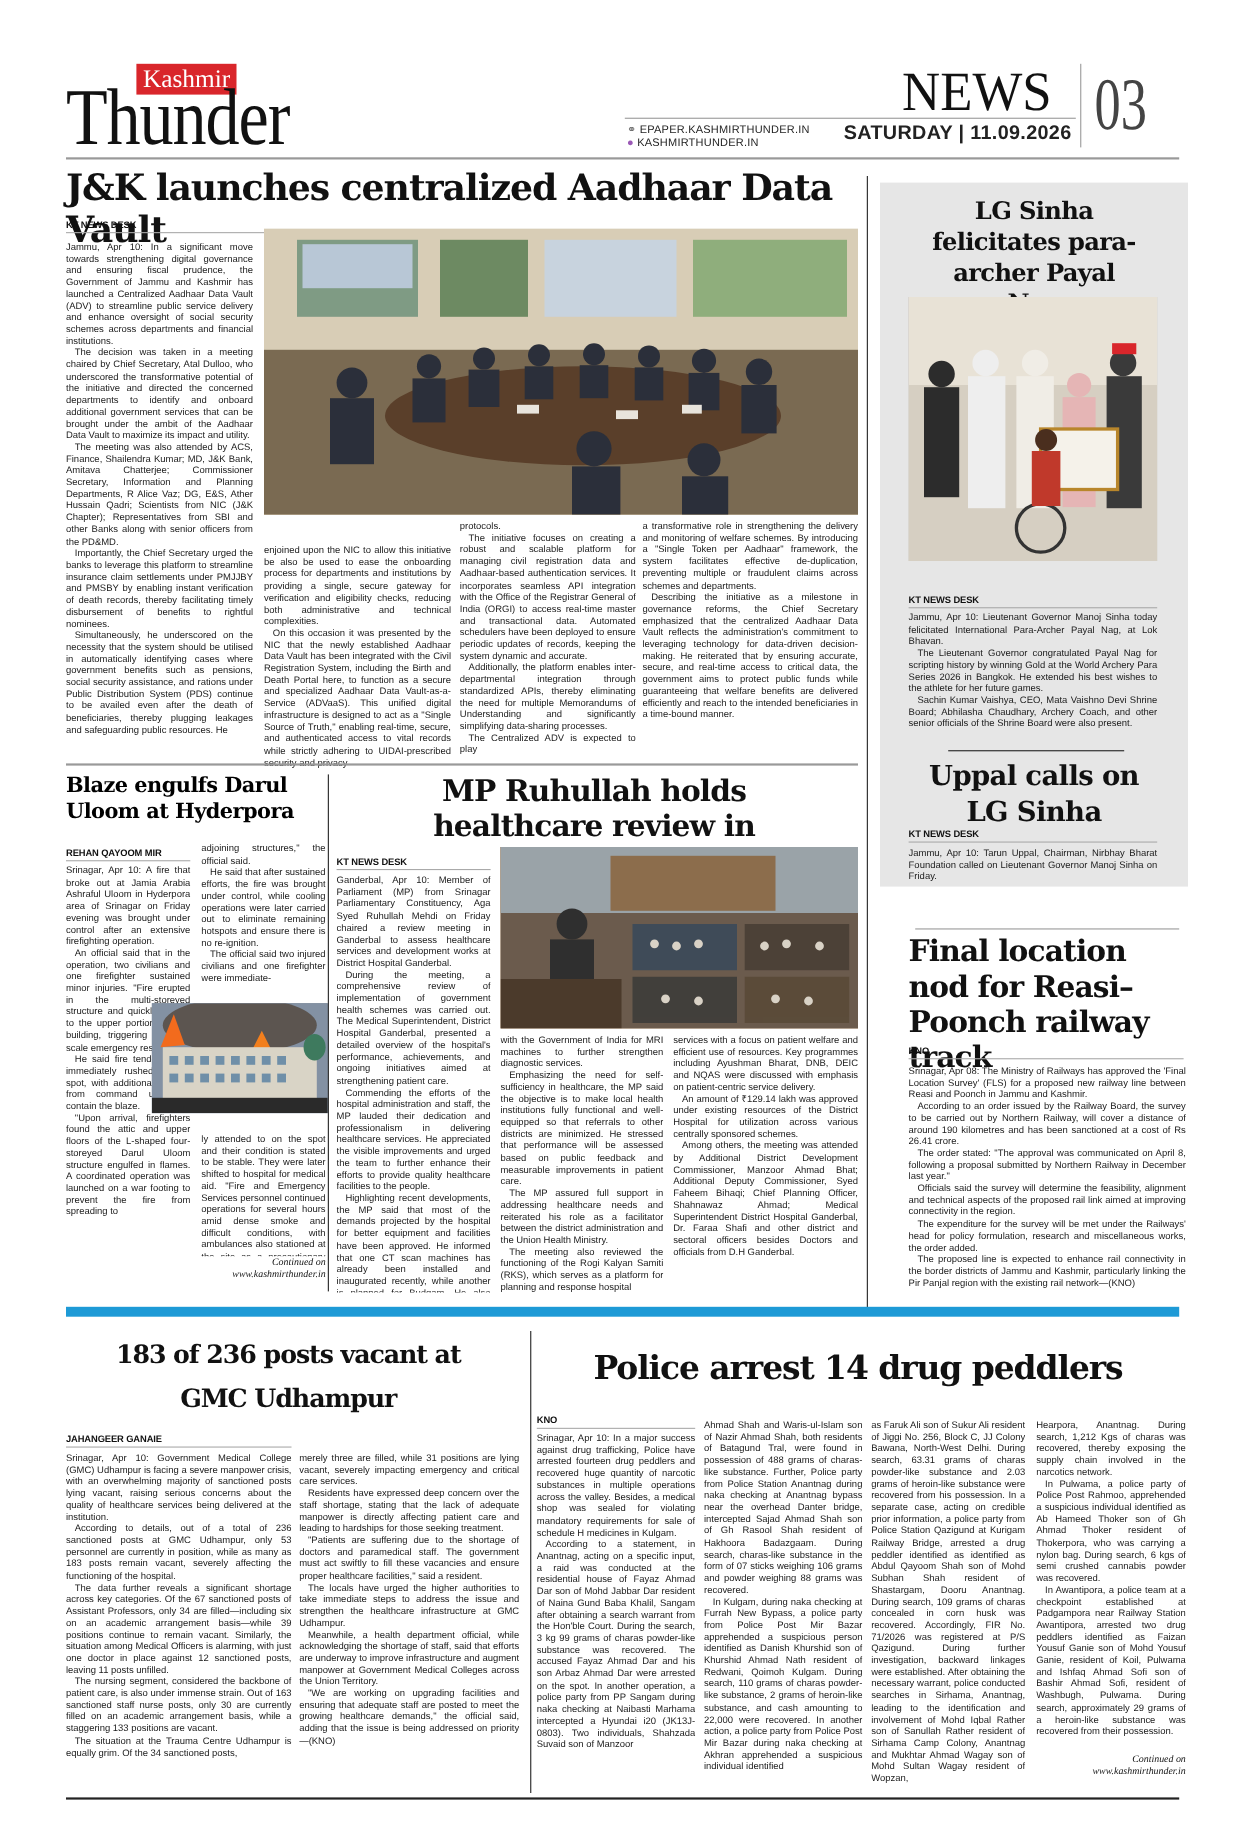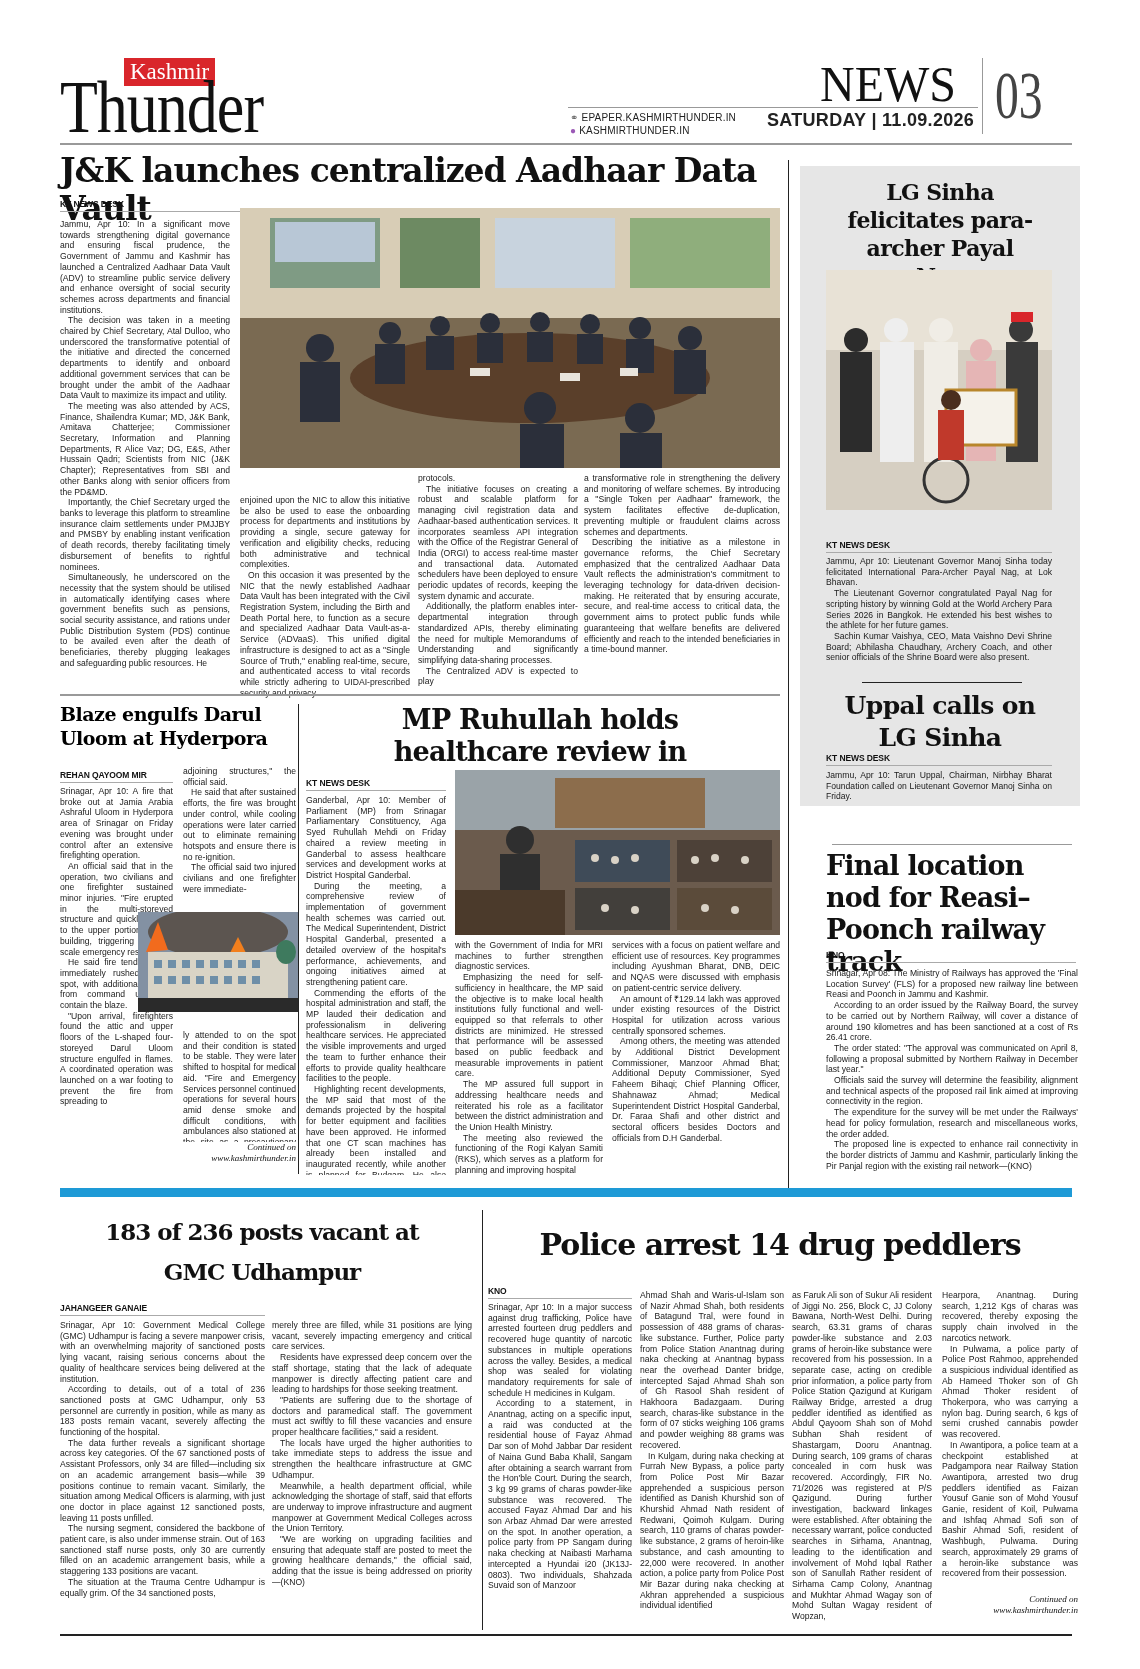--- a/index.html
+++ b/index.html
@@ -278,21 +278,21 @@
         <circle cx="180" cy="140" r="4"></circle>
         <circle cx="250" cy="138" r="4"></circle>
         <circle cx="280" cy="140" r="4"></circle>
       </g>
   </svg>
 </div>
 <div class="abs body" style="left:455px;top:940px;width:148px;height:236px;overflow:hidden;" id="mp-c2">
     <p style="text-indent: 0px;">with the Government of India for MRI machines to further strengthen diagnostic services.</p>
     <p>Emphasizing the need for self-sufficiency in healthcare, the MP said the objective is to make local health institutions fully functional and well-equipped so that referrals to other districts are minimized. He stressed that performance will be assessed based on public feedback and measurable improvements in patient care.</p>
     <p>The MP assured full support in addressing healthcare needs and reiterated his role as a facilitator between the district administration and the Union Health Ministry.</p>
-    <p>The meeting also reviewed the functioning of the Rogi Kalyan Samiti (RKS), which serves as a platform for planning and improving hospital</p>
+    <p>The meeting also reviewed the functioning of the Rogi Kalyan Samiti (RKS), which serves as a platform for planning and response hospital</p>
   </div>
 <div class="abs body" style="left:612px;top:940px;width:168px;height:236px;overflow:hidden;" id="mp-c3">
     <p>services with a focus on patient welfare and efficient use of resources. Key programmes including Ayushman Bharat, DNB, DEIC and NQAS were discussed with emphasis on patient-centric service delivery.</p>
     <p>An amount of ₹129.14 lakh was approved under existing resources of the District Hospital for utilization across various centrally sponsored schemes.</p>
     <p>Among others, the meeting was attended by Additional District Development Commissioner, Manzoor Ahmad Bhat; Additional Deputy Commissioner, Syed Faheem Bihaqi; Chief Planning Officer, Shahnawaz Ahmad; Medical Superintendent District Hospital Ganderbal, Dr. Faraa Shafi and other district and sectoral officers besides Doctors and officials from D.H Ganderbal.</p>
   </div>
 
 <div class="abs blue-bar" style="left:60px;top:1188px;width:1012px;height:9px;"></div>
 
 <div class="abs h-main" style="left:72px;top:1212px;width:380px;text-align:center;font-size:23px;line-height:40px;">183 of 236 posts vacant at GMC Udhampur</div>

